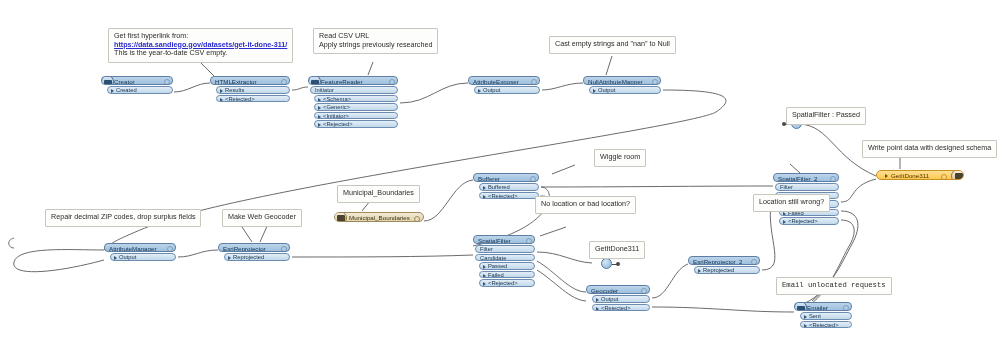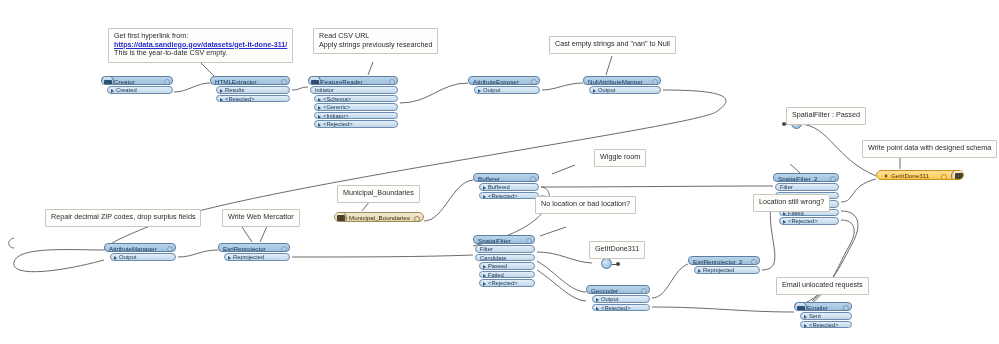--- a/index.html
+++ b/index.html
@@ -254,32 +254,32 @@
 
   <div class="annot" style="left:337px;top:185px;">
     <div>Municipal_Boundaries</div>
   </div>
 
   <div class="annot" style="left:45px;top:209px;">
     <div>Repair decimal ZIP codes, drop surplus fields</div>
   </div>
 
   <div class="annot" style="left:222px;top:209px;">
-    <div>Write Web Mercattor</div>
+    <div>Make Web Geocoder</div>
   </div>
 
   <div class="annot" style="left:535px;top:196px;">
     <div>No location or bad location?</div>
   </div>
 
   <div class="annot" style="left:589px;top:241px;">
     <div>GetItDone311</div>
   </div>
 
-  <div class="annot" style="left:776px;top:277px;">
+  <div class="annot" style="left:776px;top:277px;font-family:Liberation Mono, monospace;">
     <div>Email unlocated requests</div>
   </div>
 
   <div class="node hasicon" style="left:101px;top:76px;width:72px;">
     <div class="title">
       <span class="titleicon">
           <span class="inner"></span>
         </span>
       <span>Creator</span>
       <span class="gear"></span>

